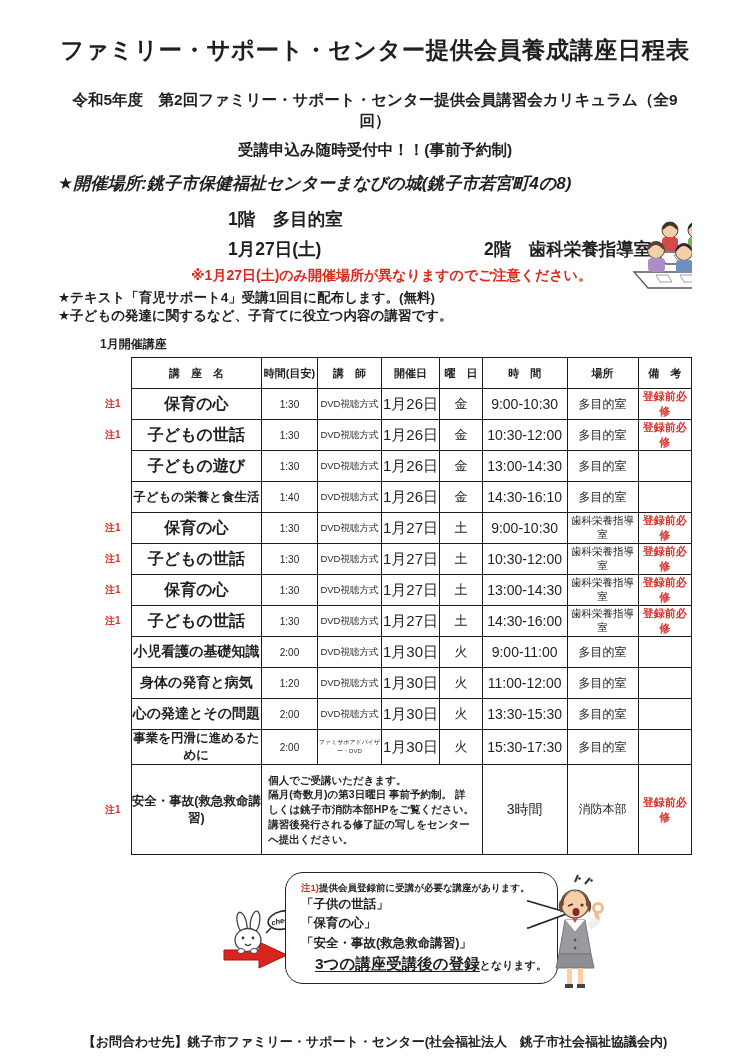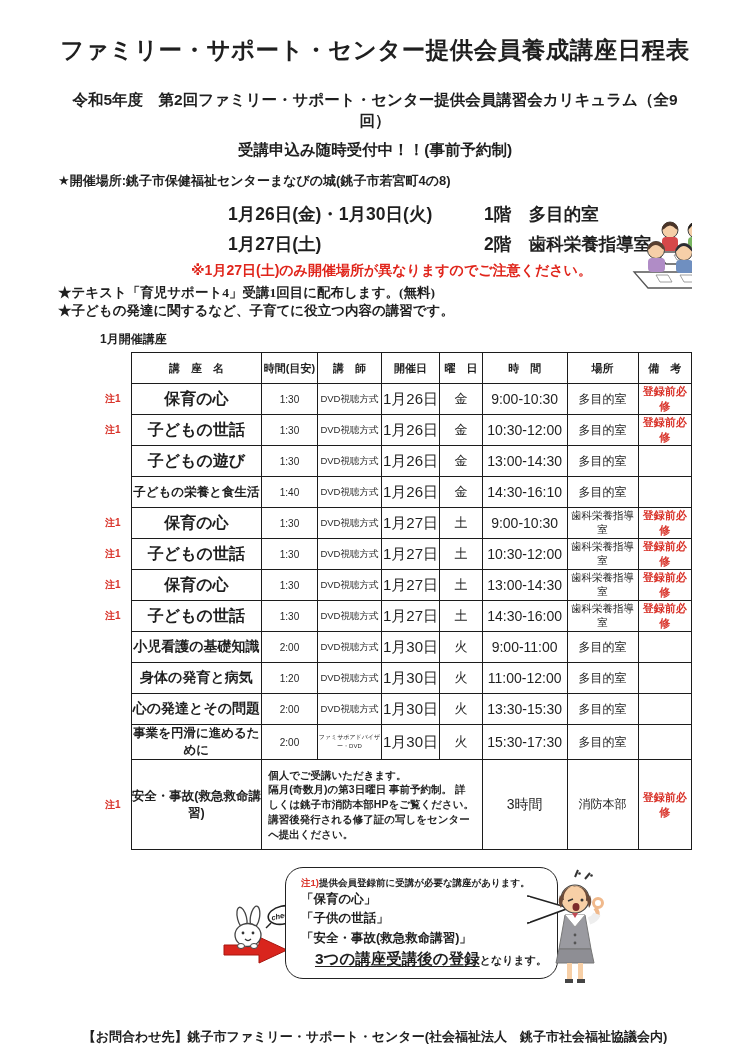--- a/index.html
+++ b/index.html
@@ -2,25 +2,25 @@
 <html><head>
 <meta charset="utf-8">
 <style>
   html,body{margin:0;padding:0;background:#fff;}
   body{font-family:"Liberation Sans","DejaVu Sans",sans-serif;color:#1f1f1f;}
   .page{position:relative;width:634px;height:1061px;margin:0 auto;background:#fff;overflow:hidden;}
 
   .doc-title{margin:34px 0 24px 0;text-align:center;font-size:23.5px;font-weight:bold;letter-spacing:.5px;}
   .sub1{text-align:center;font-size:15.5px;font-weight:bold;margin:0 0 8px 0;}
   .sub2{text-align:center;font-size:15.5px;font-weight:bold;margin:0 0 11px 0;}
-  .venue{font-size:13px;font-weight:bold;margin-bottom:9px;}
+  .venue{font-size:17px;font-weight:bold;margin-bottom:9px;font-style:italic;}
   .sched{display:flex;padding-left:170px;font-size:17.5px;font-weight:bold;height:30px;align-items:center;}
   .sched .dates{width:256px;}
   .warning{padding-left:133px;font-size:14px;font-weight:bold;color:#e0251b;margin:3px 0 4px 0;}
-  .tnote{font-size:13.5px;font-weight:bold;line-height:18px;font-family:Liberation Serif, serif;}
+  .tnote{font-size:13.5px;font-weight:bold;line-height:18px;}
   .tbl-label{margin:11px 0 4px 42px;font-size:12px;font-weight:bold;}
 
   .fam-illu{position:absolute;left:568px;top:206px;}
 
   table.ctable{border-collapse:collapse;margin-left:42px;table-layout:fixed;}
   .ctable td,.ctable th{border:1.5px solid #1c1c1c;padding:0;text-align:center;vertical-align:middle;overflow:hidden;}
   .ctable th{height:29px;font-size:11px;font-weight:bold;}
   .ctable tr{height:31px;}
   .ctable tr.tall-row{height:90px;}
   .ctable .note-cell{border:none;color:#d9342b;font-size:10px;font-weight:bold;padding-right:5px;}
@@ -54,21 +54,20 @@
 <body>
 
 <div class="page">
 
   <div class="doc-title">ファミリー・サポート・センター提供会員養成講座日程表</div>
   <div class="sub1">令和5年度　第2回ファミリー・サポート・センター提供会員講習会カリキュラム（全9回）</div>
   <div class="sub2">受講申込み随時受付中！！(事前予約制)</div>
   <div class="venue">★開催場所:銚子市保健福祉センターまなびの城(銚子市若宮町4の8)</div>
 
   <div class="sched">
-    <span class="dates">1月26日(金)・1月30日(火)</span>
     <span>1階　多目的室</span>
   </div>
   <div class="sched">
     <span class="dates">1月27日(土)</span>
     <span>2階　歯科栄養指導室</span>
   </div>
 
   <div class="warning">※1月27日(土)のみ開催場所が異なりますのでご注意ください。</div>
   <div class="tnote">★テキスト「育児サポート4」受講1回目に配布します。(無料)</div>
   <div class="tnote">★子どもの発達に関するなど、子育てに役立つ内容の講習です。</div>
@@ -289,22 +288,22 @@
         <ellipse cx="62" cy="16" rx="15" ry="9" fill="#fff" stroke="#222" stroke-width="1.6" transform="rotate(-12 62 16)"></ellipse>
         <path d="M50,24 l-5,5" stroke="#222" stroke-width="1.4"></path>
         <text x="62" y="19" text-anchor="middle" font-size="7.5" font-style="italic" font-weight="bold" fill="#222" transform="rotate(-12 62 16)">check!</text>
       </svg>
     </div>
 
     <div class="bubble">
       <div class="c-line1">
         <span class="red">注1)</span><span>提供会員登録前に受講が必要な講座があります。</span>
       </div>
+      <div class="c-course">「子供の世話」</div>
       <div class="c-course">「保育の心」</div>
-      <div class="c-course">「子供の世話」</div>
       <div class="c-course">「安全・事故(救急救命講習)」</div>
       <div class="c-final">
         <span class="em">3つの講座受講後の登録</span><span>となります。</span>
       </div>
     </div>
 
     <svg class="tail" width="46" height="34">
       <polygon points="1,3 42,15 1,30" fill="#fff" stroke="#222" stroke-width="1.6"></polygon>
       <rect x="-1" y="4" width="4" height="25" fill="#fff"></rect>
     </svg>

